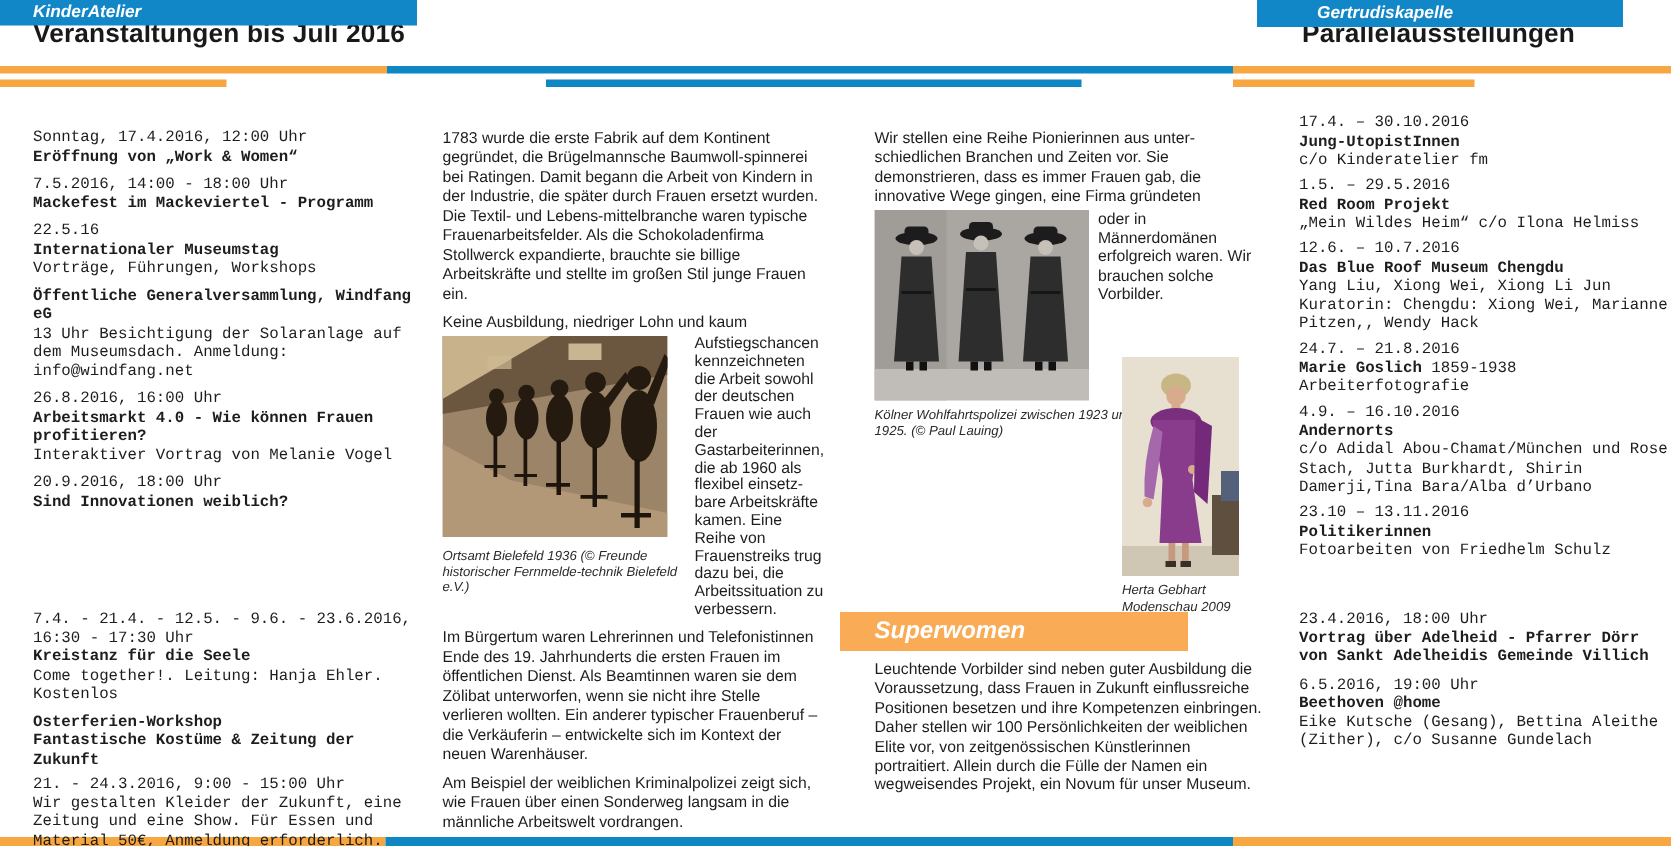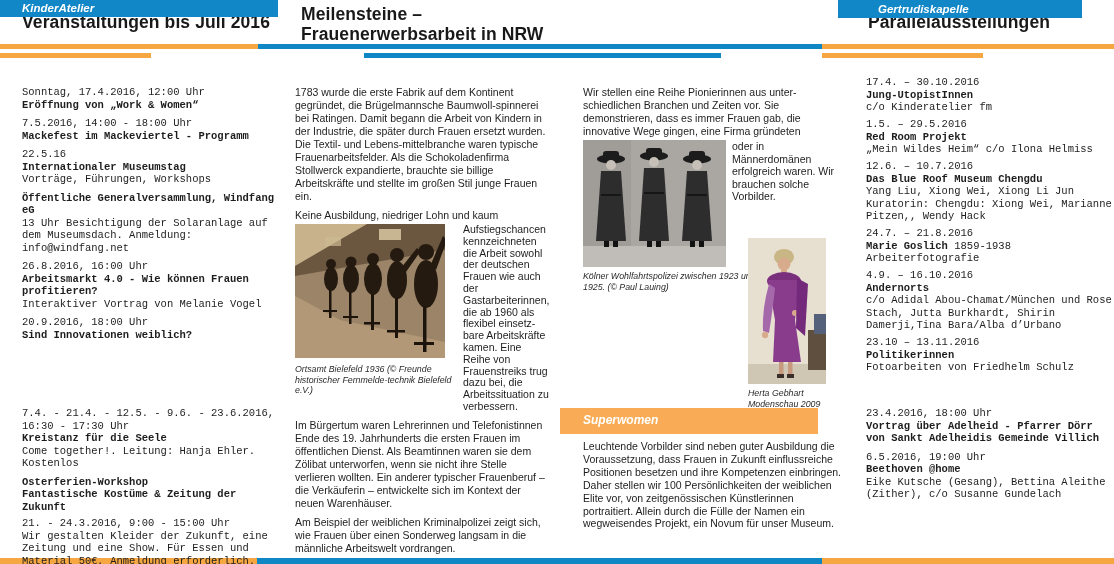--- a/index.html
+++ b/index.html
@@ -24,21 +24,21 @@
   .etitle { font-weight:bold; }
   .normal { font-weight:normal; }
   .para { margin:0 0 6px 0; }
   
   .section-bar {
     position:absolute; color:#ffffff; font-weight:bold;
     font-size:11.5px; box-sizing:border-box;font-style:italic;
   }
   .kinder-bar { left:0; top:385; width:278px; height:17px; line-height:17px; padding-left:22px; background:#1287C7; }
   .gertrudis-bar { left:838px; top:371; width:244px; height:18px; line-height:18px; padding-left:40px; background:#1287C7; }
-  .superwomen-bar { left:560px; top:408px; width:258px; height:26px; line-height:25px; padding-left:23px; background:#F9AC55; font-size:12px; }
+  .superwomen-bar { left:560px; top:408px; width:232px; height:26px; line-height:25px; padding-left:23px; background:#F9AC55; font-size:16px; }
   
   .photo { position:absolute; display:block; }
   .caption { font-style:italic; font-size:8.8px; line-height:10.5px; color:#2a2a2a; }
   .caption-abs { position:absolute; }
   .photo-row { display:flex; align-items:flex-start; }
   .side-text { margin-left:8px; width:96px; line-height:11.8px; }
   .mid-caption { margin-top:3px; width:160px; }
 </style>
 </head>
 <body>
@@ -50,24 +50,20 @@
   <div class="bar orange" style="left:822px;top:44px;width:292px;height:5px;"></div>
   <div class="bar orange" style="left:0;top:53px;width:151px;height:5px;"></div>
   <div class="bar blue" style="left:364px;top:53px;width:357px;height:5px;"></div>
   <div class="bar orange" style="left:822px;top:53px;width:161px;height:5px;"></div>
 
   <div class="bar orange" style="left:0;top:558px;width:257px;height:6px;"></div>
   <div class="bar blue" style="left:257px;top:558px;width:565px;height:6px;"></div>
   <div class="bar orange" style="left:822px;top:558px;width:292px;height:6px;"></div>
 
   <div class="col-title" style="left:22px;top:12px;">Veranstaltungen bis Juli 2016</div>
-  <div class="col-title two-line" style="left:301px;top:4px;width:250px;">
-    <div>Meilensteine –</div>
-    <div>Frauenerwerbsarbeit in NRW</div>
-  </div>
   <div class="col-title" style="left:868px;top:12px;">Parallelausstellungen</div>
 
   <div class="col" style="left:22px;top:86px;width:260px;">
     <div class="event">
       <div>Sonntag, 17.4.2016, 12:00 Uhr</div>
       <div class="etitle">Eröffnung von „Work &amp; Women“</div>
     </div>
     <div class="event">
       <div>7.5.2016, 14:00 - 18:00 Uhr</div>
       <div class="etitle">Mackefest im Mackeviertel - Programm</div>

